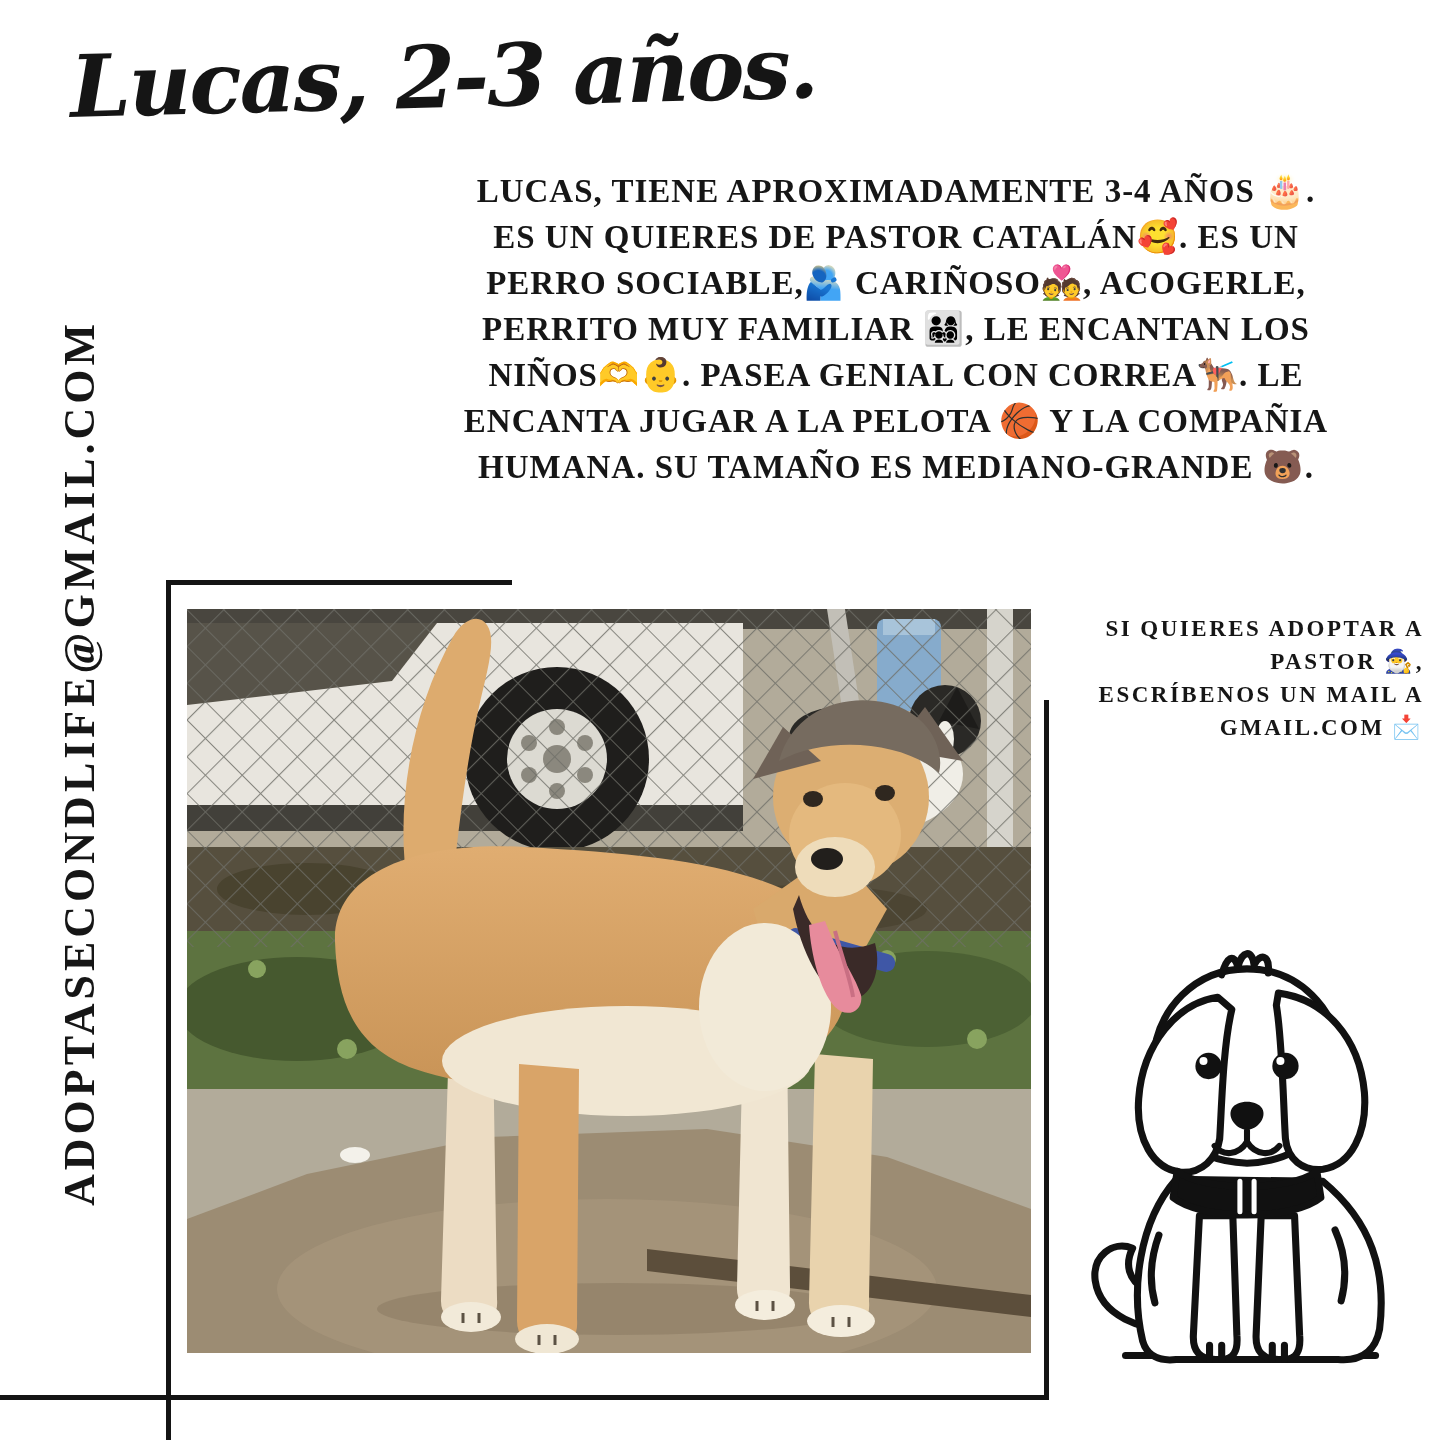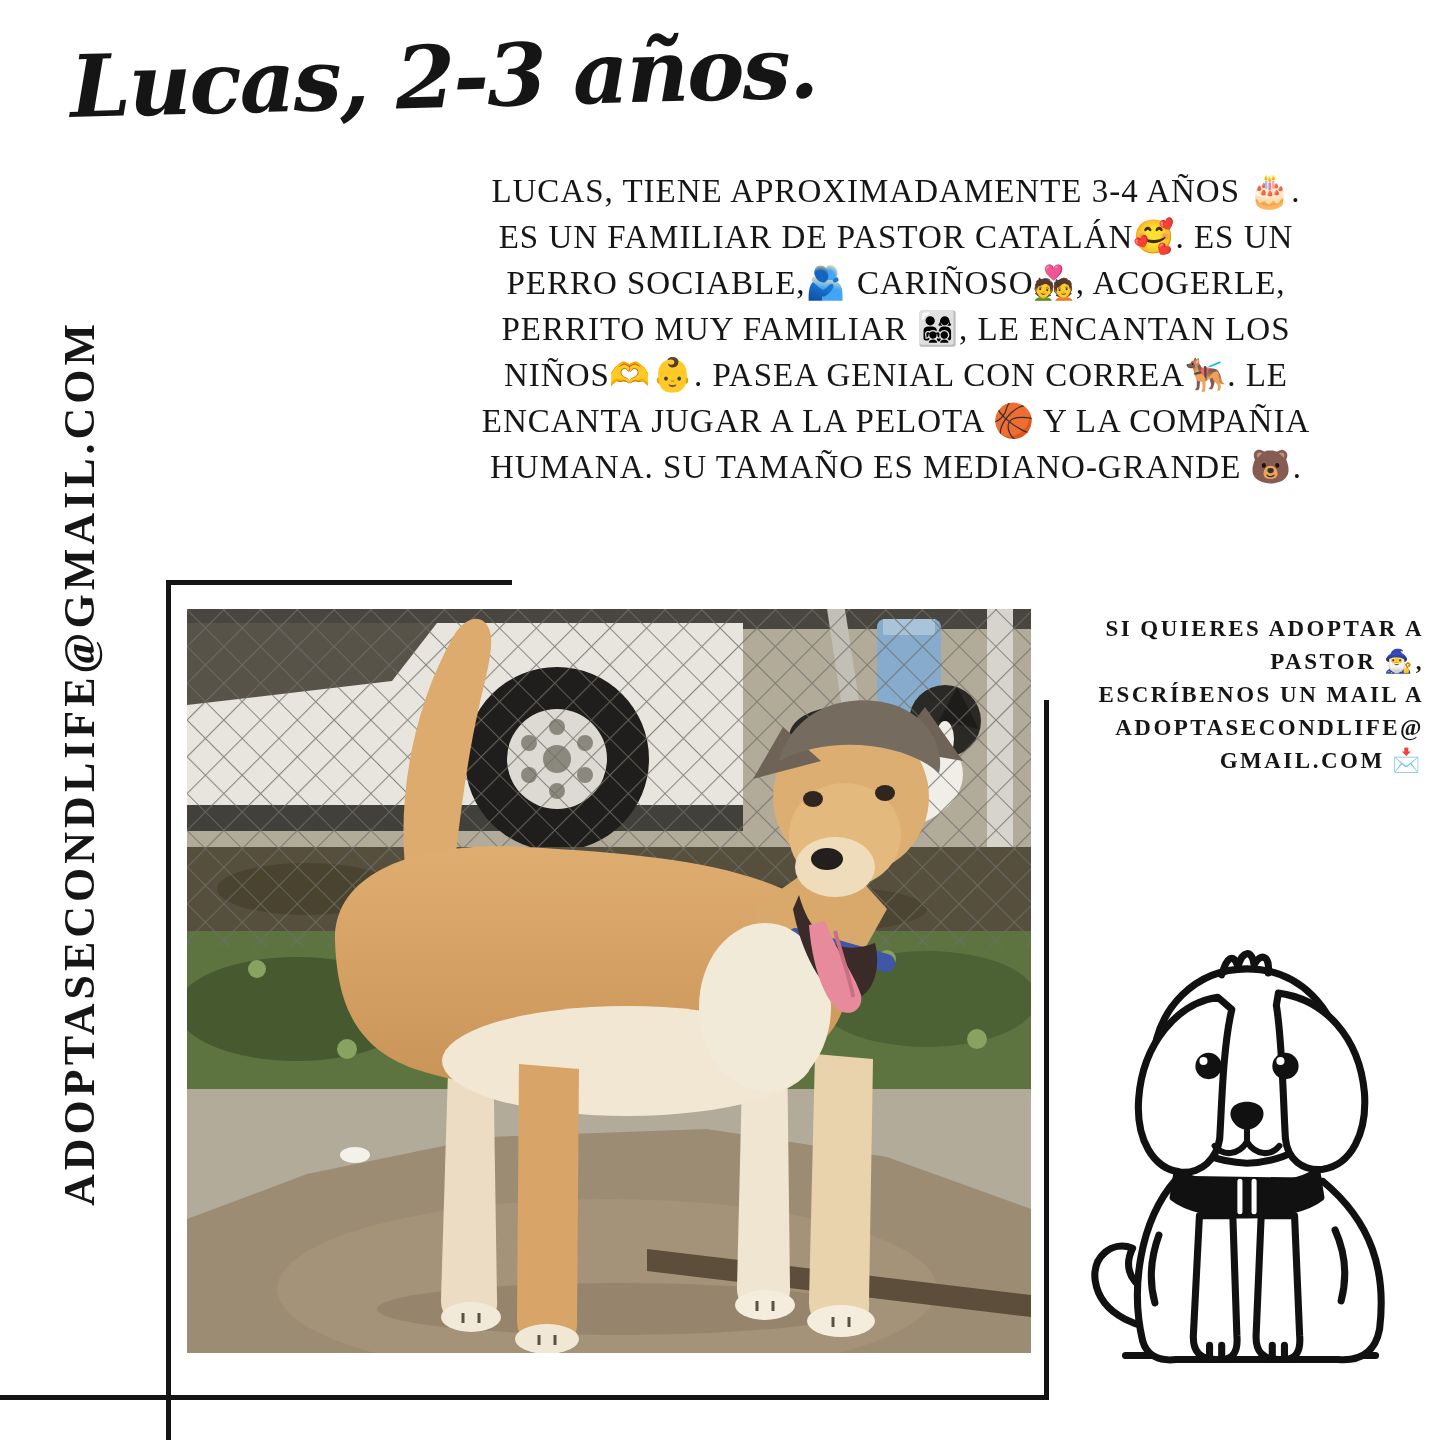--- a/index.html
+++ b/index.html
@@ -13,21 +13,21 @@
     font-size:86px; letter-spacing:-2px; transform:rotate(-1.5deg); color:#151515;
   }
   .vertical-email {
     position:absolute; left:84px; top:786px; width:840px; height:60px;
     transform:translate(-50%,-50%) rotate(-90deg);
     font-weight:700; font-size:44px; letter-spacing:4px; white-space:nowrap;
     text-align:center; color:#161616;
   }
   .desc {
     position:absolute; left:352px; top:168px; width:1088px;
-    text-align:center; font-weight:400; font-size:33px; line-height:46px;
+    text-align:center; font-weight:700; font-size:33px; line-height:46px;
     letter-spacing:1px; color:#161616;
   }
   .frame-line { position:absolute; background:#141414; }
   .photo-wrap { position:absolute; left:187px; top:609px; width:844px; height:744px; }
   .photo-wrap svg { display:block; width:100%; height:100%; }
   .aside {
     position:absolute; left:1052px; top:612px; width:372px;
     text-align:right; font-weight:700; font-size:23px; line-height:33px;
     letter-spacing:2.5px; color:#161616;
   }
@@ -39,21 +39,21 @@
 <body>
 
 <div class="canvas">
 
   <div class="title">Lucas, 2-3 años.</div>
 
   <div class="vertical-email">ADOPTASECONDLIFE@GMAIL.COM</div>
 
   <div class="desc">
     <div>LUCAS, TIENE APROXIMADAMENTE 3-4 AÑOS 🎂.</div>
-    <div>ES UN FAMILIAR DE PASTOR CATALÁN🥰. ES UN</div>
+    <div>ES UN QUIERES DE PASTOR CATALÁN🥰. ES UN</div>
     <div>PERRO SOCIABLE,🫂 CARIÑOSO💑, ACOGERLE,</div>
     <div>PERRITO MUY FAMILIAR 👨‍👩‍👧‍👦, LE ENCANTAN LOS</div>
     <div>NIÑOS🫶👶. PASEA GENIAL CON CORREA🐕‍🦺. LE</div>
     <div>ENCANTA JUGAR A LA PELOTA 🏀 Y LA COMPAÑIA</div>
     <div>HUMANA. SU TAMAÑO ES MEDIANO-GRANDE 🐻.</div>
   </div>
 
   <div class="frame-line" style="left:166px; top:580px; width:5px; height:860px;"></div>
   <div class="frame-line" style="left:166px; top:580px; width:346px; height:5px;"></div>
   <div class="frame-line" style="left:1044px; top:700px; width:5px; height:700px;"></div>
@@ -144,21 +144,20 @@
       <ellipse cx="626" cy="190" rx="10" ry="8" fill="#2f271f"></ellipse>
       <ellipse cx="698" cy="184" rx="10" ry="8" fill="#2f271f"></ellipse>
     </svg>
   </div>
 
   <div class="aside">
     <div class="block">
       <div>SI QUIERES ADOPTAR A</div>
       <div>PASTOR 🧙‍♂️,</div>
       <div>ESCRÍBENOS UN MAIL A</div>
-      <div>ADOPTASECONDLIFE@</div>
       <div>GMAIL.COM 📩</div>
     </div>
   </div>
 
   <div class="puppy" role="img" aria-label="Dibujo de línea de un cachorro sentado con collar negro">
     <svg viewBox="0 0 330 440">
       <g stroke="#111" stroke-width="7" stroke-linejoin="round" stroke-linecap="round" fill="#fff">
         <path d="M45,424 L292,424" fill="none"></path>
         <path d="M100,396 C60,402 20,384 15,350 C12,326 32,310 52,318 C44,334 48,350 64,358 C80,366 96,376 106,384 Z"></path>
         <path d="M95,250 C58,292 50,360 62,410 C66,424 78,430 95,428 L255,428 C278,430 292,420 296,398 C303,340 288,292 240,252 Z"></path>

